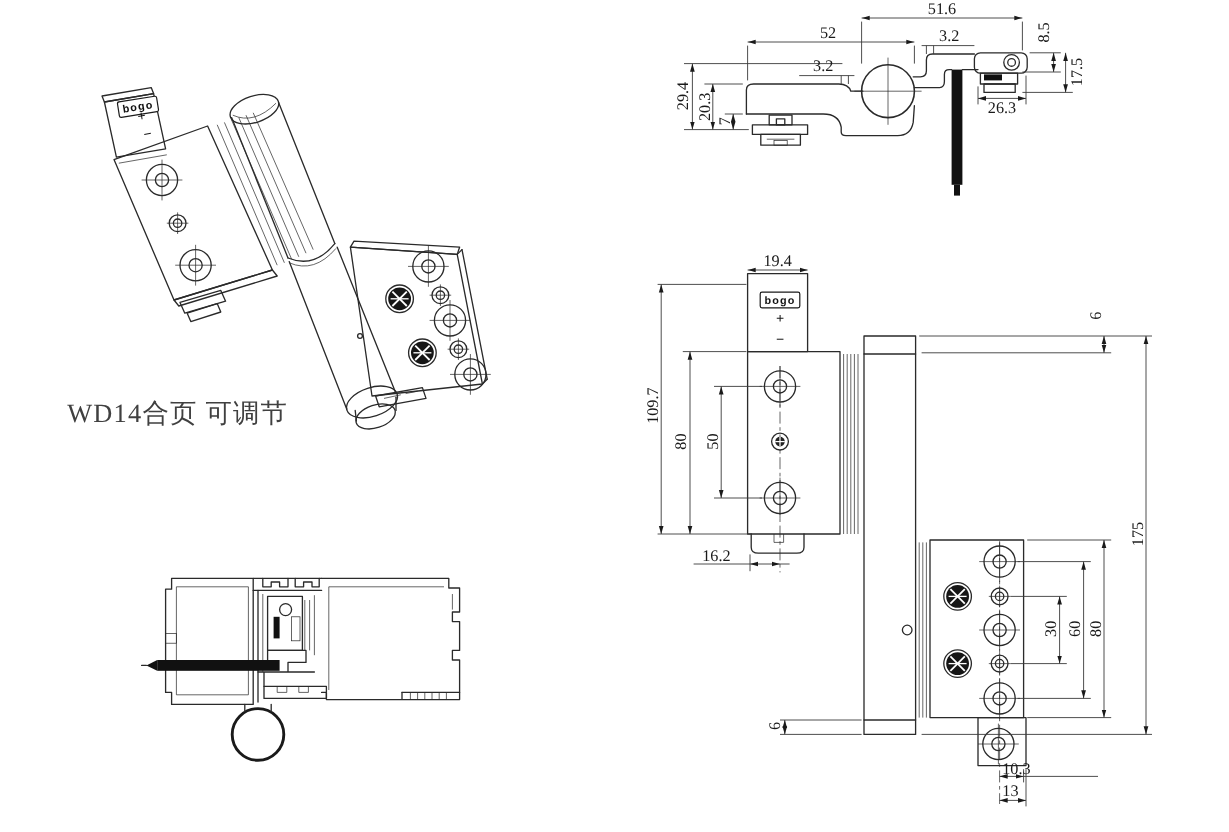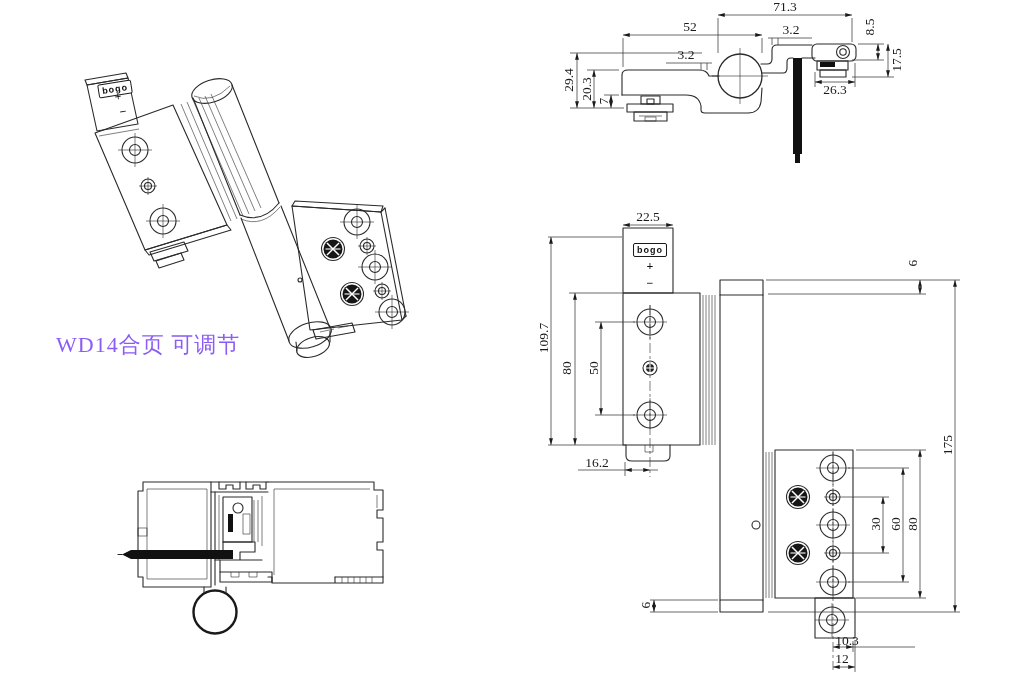--- a/index.html
+++ b/index.html
@@ -5,21 +5,21 @@
   html,body{margin:0;padding:0;background:#fff;}
   #canvas{position:relative;width:1024px;height:693px;background:#fff;overflow:hidden;
           font-family:"Liberation Serif","DejaVu Serif",serif;}
   svg{position:absolute;left:0;top:0;}
   .o{stroke:#2a2a2a;stroke-width:1.1;fill:none;stroke-linecap:round;stroke-linejoin:round;}
   .t{stroke:#2a2a2a;stroke-width:0.6;fill:none;}
   .d{stroke:#3a3a3a;stroke-width:0.75;fill:none;}
   .lbl{position:absolute;font-size:13.5px;color:#1a1a1a;white-space:nowrap;
        transform:translate(-50%,-50%);line-height:1;}
   .vert{transform:translate(-50%,-50%) rotate(-90deg);}
-  .title{position:absolute;font-size:22px;color:#8b5cf6;white-space:nowrap;letter-spacing:1px;}
+  .title{position:absolute;font-size:22px;color:#404040;white-space:nowrap;letter-spacing:1px;}
   .logo{position:absolute;border:1.3px solid #1a1a1a;border-radius:2px;background:#fff;
         color:#111;font-weight:bold;font-size:9px;letter-spacing:1px;padding:1px 3px;
         font-family:"Liberation Sans","DejaVu Sans",sans-serif;transform:translate(-50%,-50%);}
   .mark{position:absolute;font-size:12px;color:#111;font-weight:bold;transform:translate(-50%,-50%);}
 </style>
 </head>
 <body>
 
 <div id="canvas">
 
@@ -266,38 +266,38 @@
 <div class="title" style="left:56px;top:330px">WD14合页 可调节</div>
 
 <div class="logo" style="left:115px;top:89px;transform:translate(-50%,-50%) rotate(-9deg)">bogo</div>
 <div class="mark" style="left:118px;top:97px;transform:translate(-50%,-50%) rotate(-9deg)">+</div>
 <div class="mark" style="left:123px;top:112px;transform:translate(-50%,-50%) rotate(-9deg)">−</div>
 
 <div class="logo" style="left:650px;top:250px">bogo</div>
 <div class="mark" style="left:650px;top:266px">+</div>
 <div class="mark" style="left:650px;top:283px">−</div>
 
-<div class="lbl" style="left:785px;top:7px">71.3</div>
+<div class="lbl" style="left:785px;top:7px">51.6</div>
 <div class="lbl" style="left:690px;top:27px">52</div>
 <div class="lbl" style="left:686px;top:55px">3.2</div>
 <div class="lbl" style="left:791px;top:30px">3.2</div>
 <div class="lbl vert" style="left:569px;top:80px">29.4</div>
 <div class="lbl vert" style="left:587px;top:89px">20.3</div>
 <div class="lbl vert" style="left:604px;top:101px">7</div>
 <div class="lbl vert" style="left:870px;top:27px">8.5</div>
 <div class="lbl vert" style="left:897px;top:60px">17.5</div>
 <div class="lbl" style="left:835px;top:90px">26.3</div>
 
-<div class="lbl" style="left:648px;top:217px">22.5</div>
+<div class="lbl" style="left:648px;top:217px">19.4</div>
 <div class="lbl vert" style="left:544px;top:338px">109.7</div>
 <div class="lbl vert" style="left:567px;top:368px">80</div>
 <div class="lbl vert" style="left:594px;top:368px">50</div>
 <div class="lbl" style="left:597px;top:463px">16.2</div>
 <div class="lbl vert" style="left:913px;top:263px">6</div>
 <div class="lbl vert" style="left:948px;top:445px">175</div>
 <div class="lbl vert" style="left:876px;top:524px">30</div>
 <div class="lbl vert" style="left:896px;top:524px">60</div>
 <div class="lbl vert" style="left:913px;top:524px">80</div>
 <div class="lbl vert" style="left:646px;top:605px">6</div>
 <div class="lbl" style="left:847px;top:641px">10.3</div>
-<div class="lbl" style="left:842px;top:659px">12</div>
+<div class="lbl" style="left:842px;top:659px">13</div>
 
 </div>
 
 </body></html>

